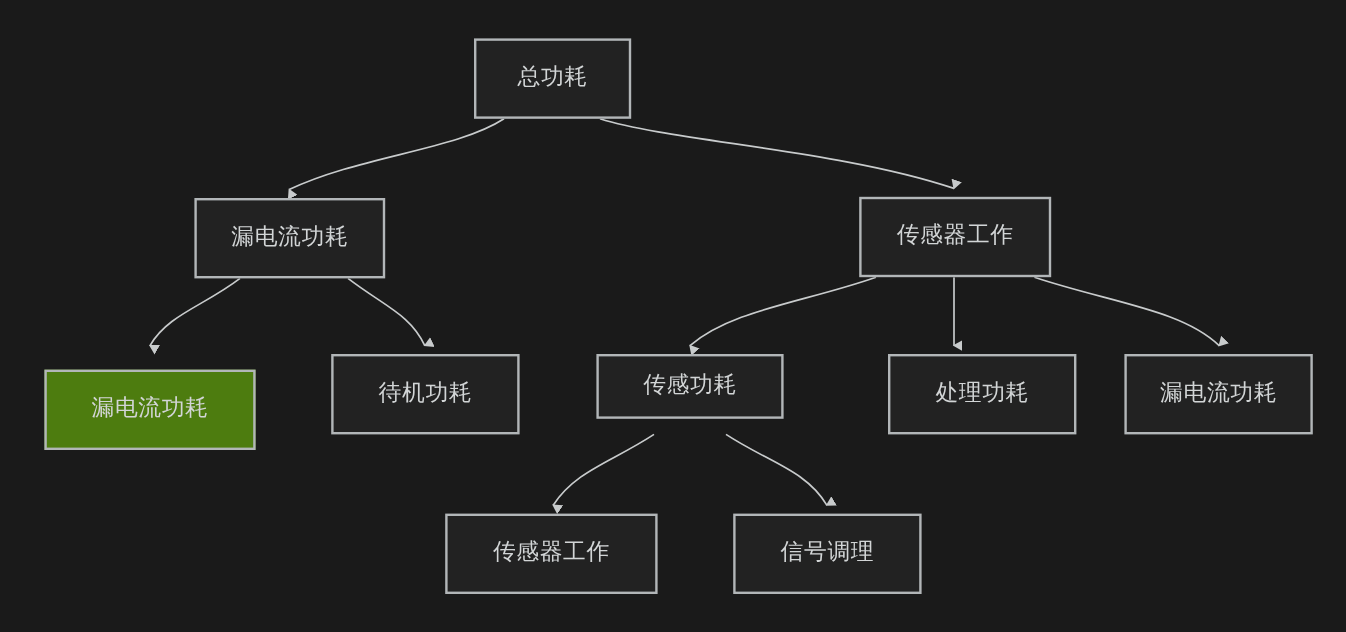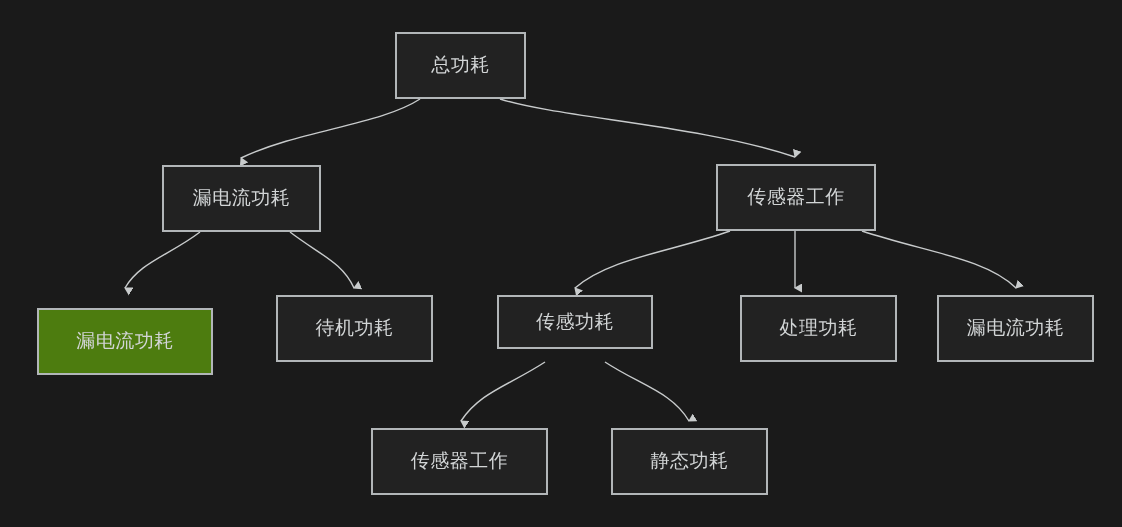--- a/index.html
+++ b/index.html
@@ -88,17 +88,17 @@
       <div class="node" style="left: 740px; top: 295px; width: 157px; height: 67px; background: rgb(34, 34, 34); border-color: rgb(178, 182, 184); color: rgb(210, 213, 214);">
         <span class="node-label">处理功耗</span>
       </div>
       <div class="node" style="left: 937px; top: 295px; width: 157px; height: 67px; background: rgb(34, 34, 34); border-color: rgb(178, 182, 184); color: rgb(210, 213, 214);">
         <span class="node-label">漏电流功耗</span>
       </div>
       <div class="node" style="left: 371px; top: 428px; width: 177px; height: 67px; background: rgb(34, 34, 34); border-color: rgb(178, 182, 184); color: rgb(210, 213, 214);">
         <span class="node-label">传感器工作</span>
       </div>
       <div class="node" style="left: 611px; top: 428px; width: 157px; height: 67px; background: rgb(34, 34, 34); border-color: rgb(178, 182, 184); color: rgb(210, 213, 214);">
-        <span class="node-label">静态功耗</span>
+        <span class="node-label">信号调理</span>
       </div>
     </div>
 
 </div>
 
 </body></html>

